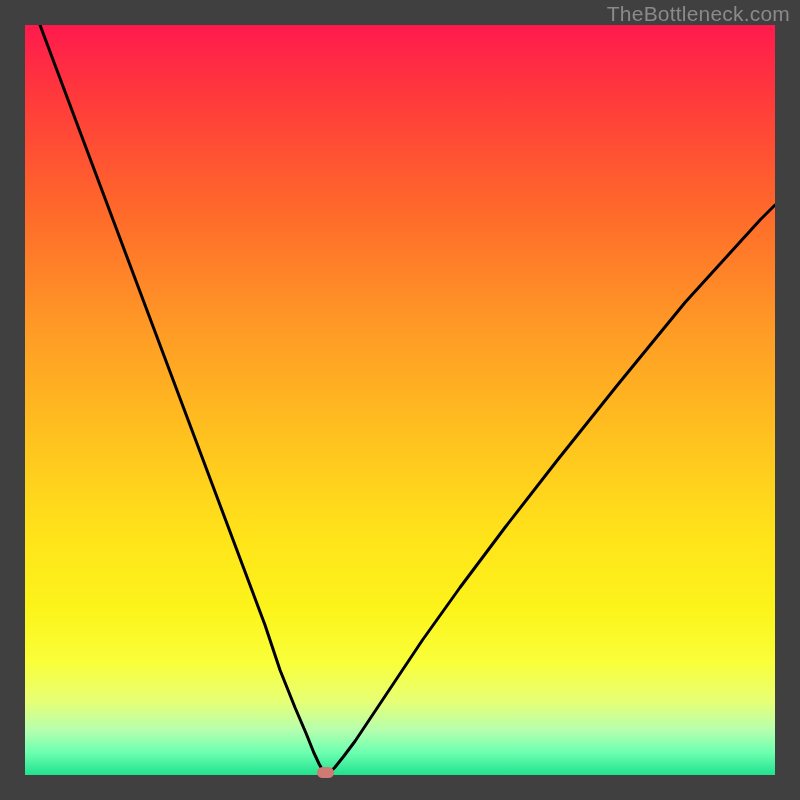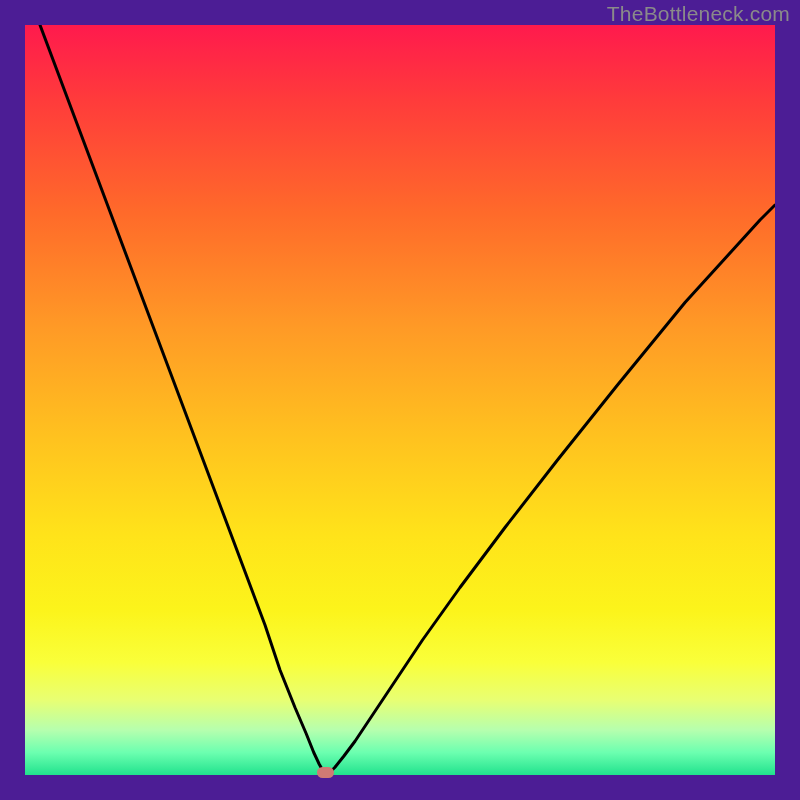--- a/index.html
+++ b/index.html
@@ -9,21 +9,21 @@
     height: 800px;
     background: #000;
     overflow: hidden;
   }
   .frame {
     position: absolute;
     left: 0;
     top: 0;
     width: 800px;
     height: 800px;
-    background: #4c1d95;
+    background: #404040;
   }
   .plot {
     position: absolute;
     left: 25px;
     top: 25px;
     width: 750px;
     height: 750px;
     background: linear-gradient(to bottom,
       #ff1a4d 0%,
       #ff3b3b 10%,

